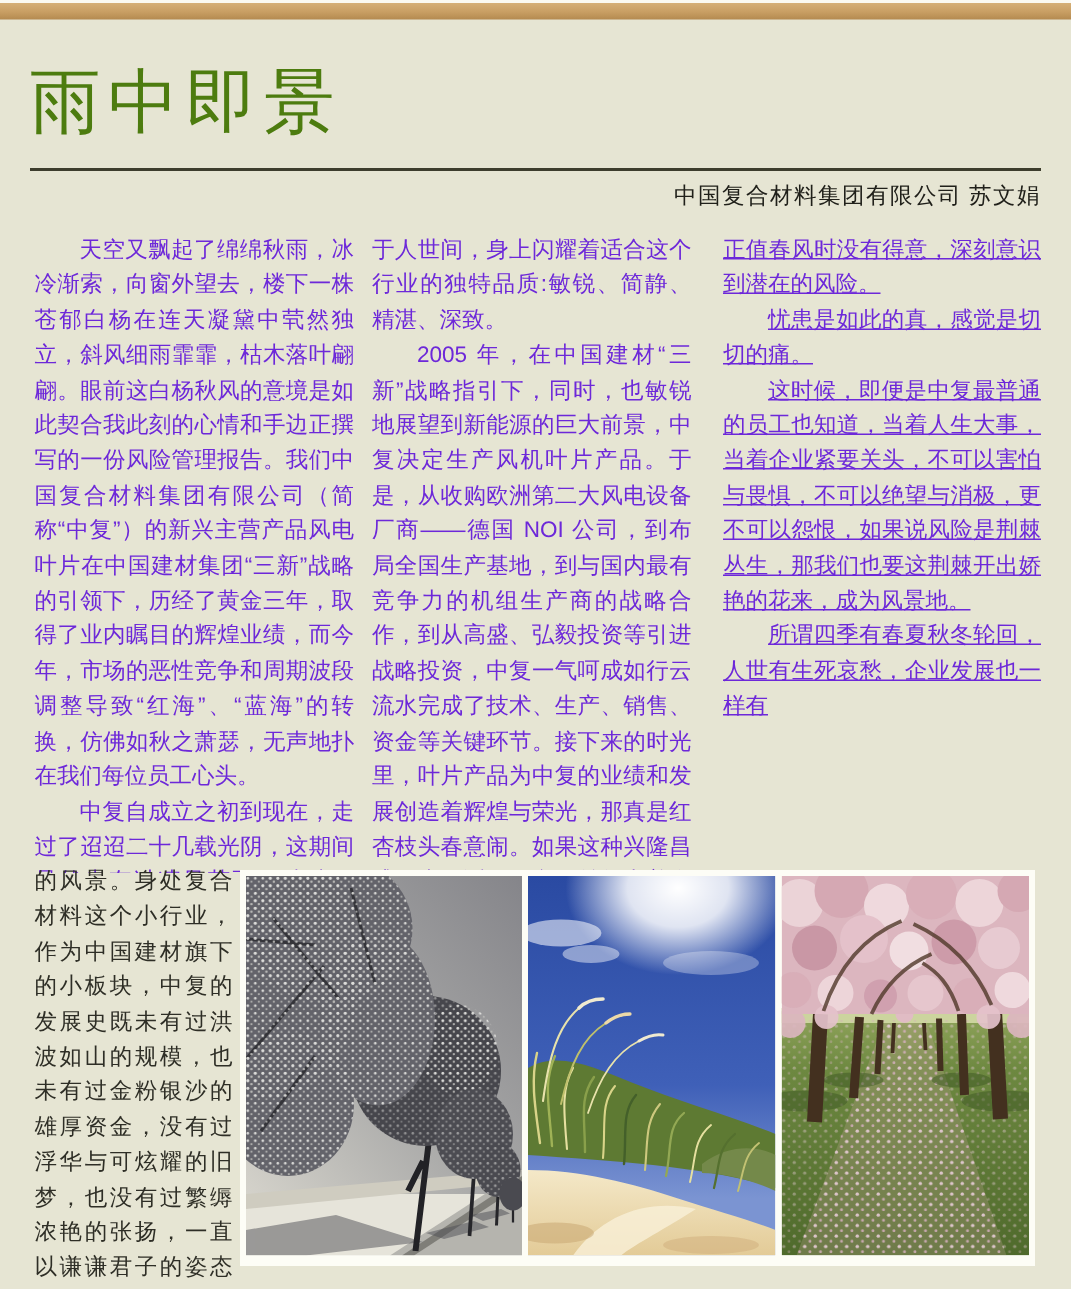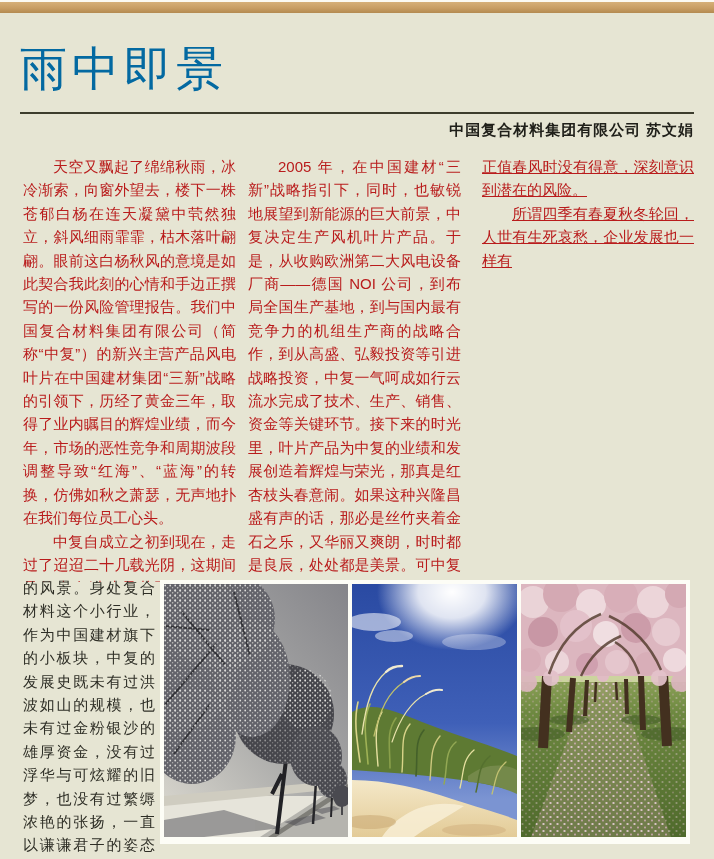--- a/index.html
+++ b/index.html
@@ -3,26 +3,26 @@
 <meta charset="utf-8">
 <style>
   html,body{margin:0;padding:0;background:#e6e5d3;}
   .page{position:relative;width:714px;height:859px;background:#e6e5d3;overflow:hidden;
         font-family:"Liberation Sans","DejaVu Sans",sans-serif;}
   .topwhite{position:absolute;top:0;left:0;width:714px;height:2px;background:#fbfaf2;}
   .topbar{position:absolute;top:2px;left:0;width:714px;height:11px;
           background:linear-gradient(to bottom,#d6b078 0%,#c89e63 55%,#b48a50 100%);}
   .title{position:absolute;left:20px;top:42px;margin:0;
          font-family:"Liberation Serif","DejaVu Serif",serif;font-weight:400;
-         font-size:47px;line-height:1.15;color:#0369a1;letter-spacing:5px;}
+         font-size:47px;line-height:1.15;color:#4d7c0f;letter-spacing:5px;}
   .rule{position:absolute;left:20px;top:112px;width:674px;height:2px;background:#3d3d2d;}
-  .byline{position:absolute;top:121px;right:20px;font-size:15px;font-weight:700;
+  .byline{position:absolute;top:121px;right:20px;font-size:15px;font-weight:400;
           color:#20201a;letter-spacing:1px;font-family:"Liberation Serif","DejaVu Serif",serif;}
   .col{position:absolute;top:155px;height:427px;font-size:15px;line-height:23.4px;
-       text-align:justify;color:#b91c1c;overflow:hidden;}
+       text-align:justify;color:#6d28d9;overflow:hidden;}
   .col1top{left:23px;width:213px;}
   .col2{left:248px;width:213px;}
   .col3{left:482px;width:212px;text-decoration:underline;}
   .col1bottom{position:absolute;left:23px;top:576px;width:132px;height:276px;
        font-size:15px;line-height:23.4px;text-align:justify;color:#2e2e26;overflow:hidden;}
   .para{margin:0;padding:0;}
   .indent{text-indent:2em;}
   .photostrip{position:absolute;left:160px;top:580px;width:530px;height:264px;background:#fdfdf6;}
   .photo{position:absolute;top:4px;height:253px;overflow:hidden;}
   .photo svg{display:block;width:100%;height:100%;}
@@ -44,25 +44,28 @@
   <div class="col col1top">
       <p class="para indent">天空又飘起了绵绵秋雨，冰冷渐索，向窗外望去，楼下一株苍郁白杨在连天凝黛中茕然独立，斜风细雨霏霏，枯木落叶翩翩。眼前这白杨秋风的意境是如此契合我此刻的心情和手边正撰写的一份风险管理报告。我们中国复合材料集团有限公司（简称“中复”）的新兴主营产品风电叶片在中国建材集团“三新”战略的引领下，历经了黄金三年，取得了业内瞩目的辉煌业绩，而今年，市场的恶性竞争和周期波段调整导致“红海”、“蓝海”的转换，仿佛如秋之萧瑟，无声地扑在我们每位员工心头。</p>
       <p class="para indent">中复自成立之初到现在，走过了迢迢二十几载光阴，这期间虽然也有过凄风苦雨、波波折折，但大体是伴着流丽的节奏，沿途留下了桃笑李妍</p>
     </div>
 
   <div class="col1bottom">
     <p class="para">的风景。身处复合材料这个小行业，作为中国建材旗下的小板块，中复的发展史既未有过洪波如山的规模，也未有过金粉银沙的雄厚资金，没有过浮华与可炫耀的旧梦，也没有过繁缛浓艳的张扬，一直以谦谦君子的姿态安静祥和、修峻灵动地行走</p>
   </div>
 
   <div class="col col2">
+      <p class="para">于人世间，身上闪耀着适合这个行业的独特品质:敏锐、简静、精湛、深致。</p>
       <p class="para indent">2005 年，在中国建材“三新”战略指引下，同时，也敏锐地展望到新能源的巨大前景，中复决定生产风机叶片产品。于是，从收购欧洲第二大风电设备厂商——德国 NOI 公司，到布局全国生产基地，到与国内最有竞争力的机组生产商的战略合作，到从高盛、弘毅投资等引进战略投资，中复一气呵成如行云流水完成了技术、生产、销售、资金等关键环节。接下来的时光里，叶片产品为中复的业绩和发展创造着辉煌与荣光，那真是红杏枝头春意闹。如果这种兴隆昌盛有声的话，那必是丝竹夹着金石之乐，又华丽又爽朗，时时都是良辰，处处都是美景。可中复居高位而不骄，在</p>
     </div>
 
   <div class="col col3">
       <p class="para">正值春风时没有得意，深刻意识到潜在的风险。</p>
+      <p class="para indent">忧患是如此的真，感觉是切切的痛。</p>
+      <p class="para indent">这时候，即便是中复最普通的员工也知道，当着人生大事，当着企业紧要关头，不可以害怕与畏惧，不可以绝望与消极，更不可以怨恨，如果说风险是荆棘丛生，那我们也要这荆棘开出娇艳的花来，成为风景地。</p>
       <p class="para indent">所谓四季有春夏秋冬轮回，人世有生死哀愁，企业发展也一样有</p>
     </div>
 
   <div class="photostrip">
 
     <div class="photo p1" title="黑白冬景：霜雪覆盖的路旁树木">
       <svg viewBox="0 0 184 253" preserveAspectRatio="none">
         <defs>
           <linearGradient id="w-sky" x1="1" y1="0" x2="0.15" y2="1">
             <stop offset="0" stop-color="#85858a"></stop>

